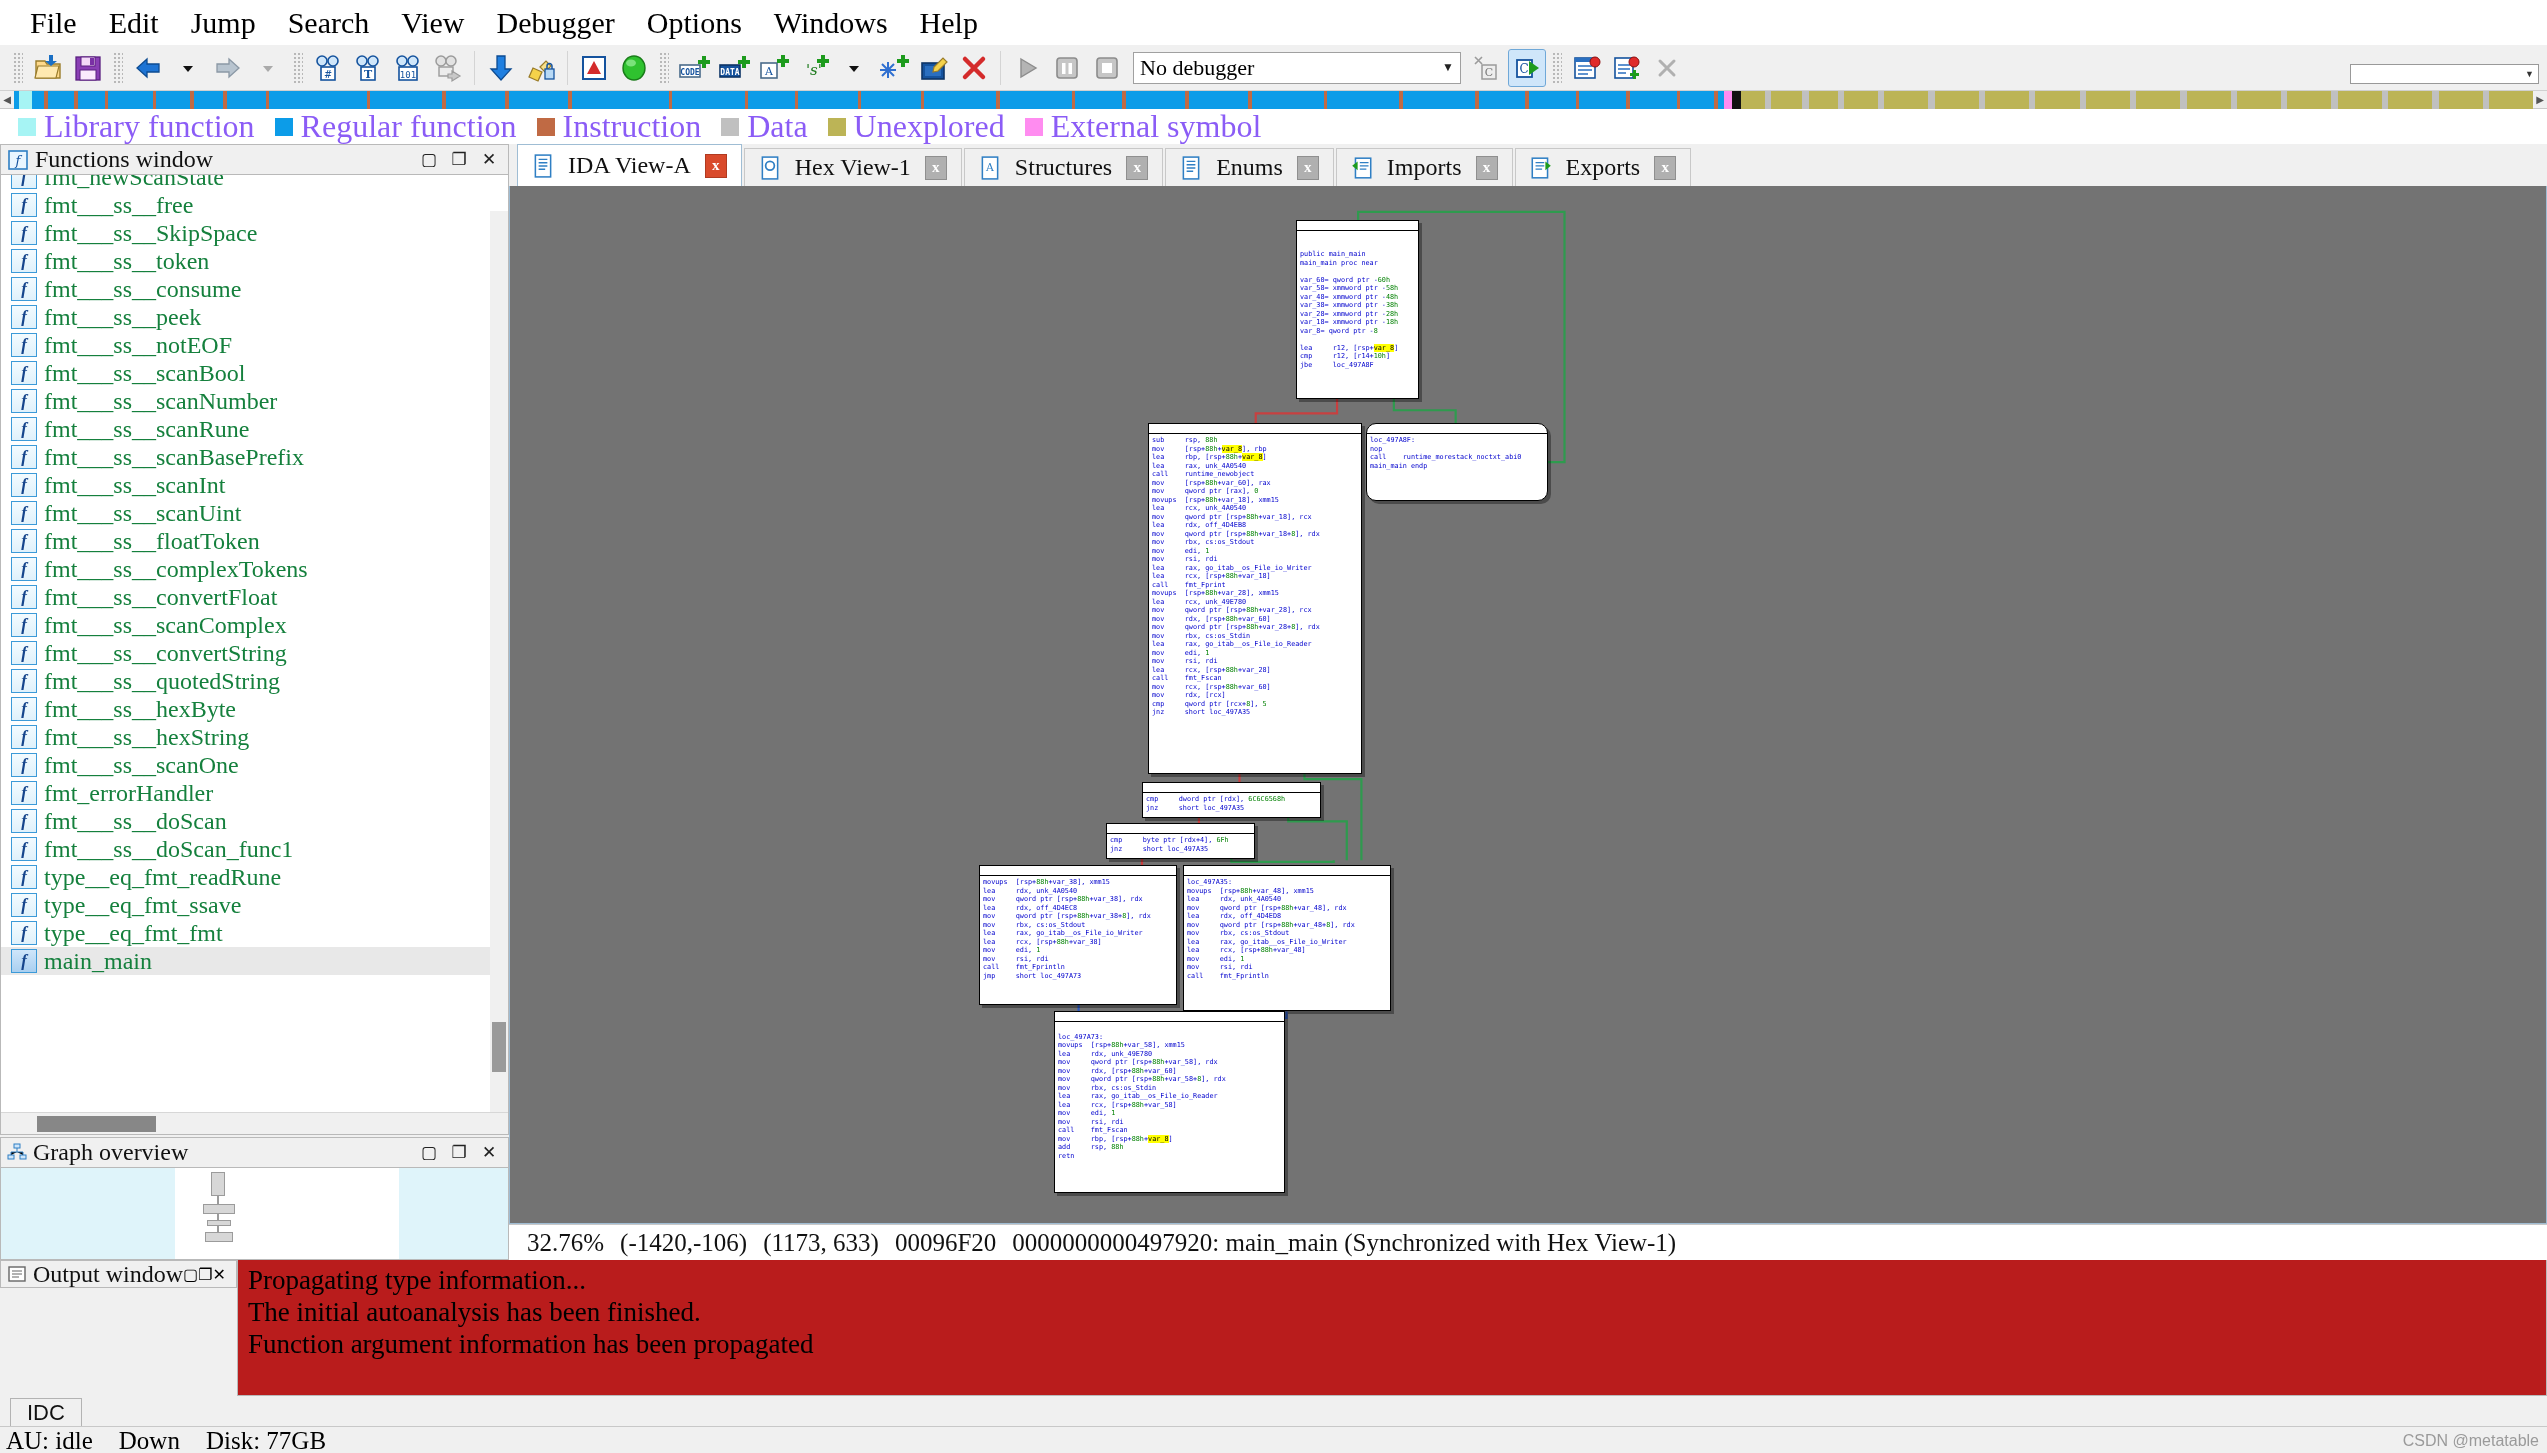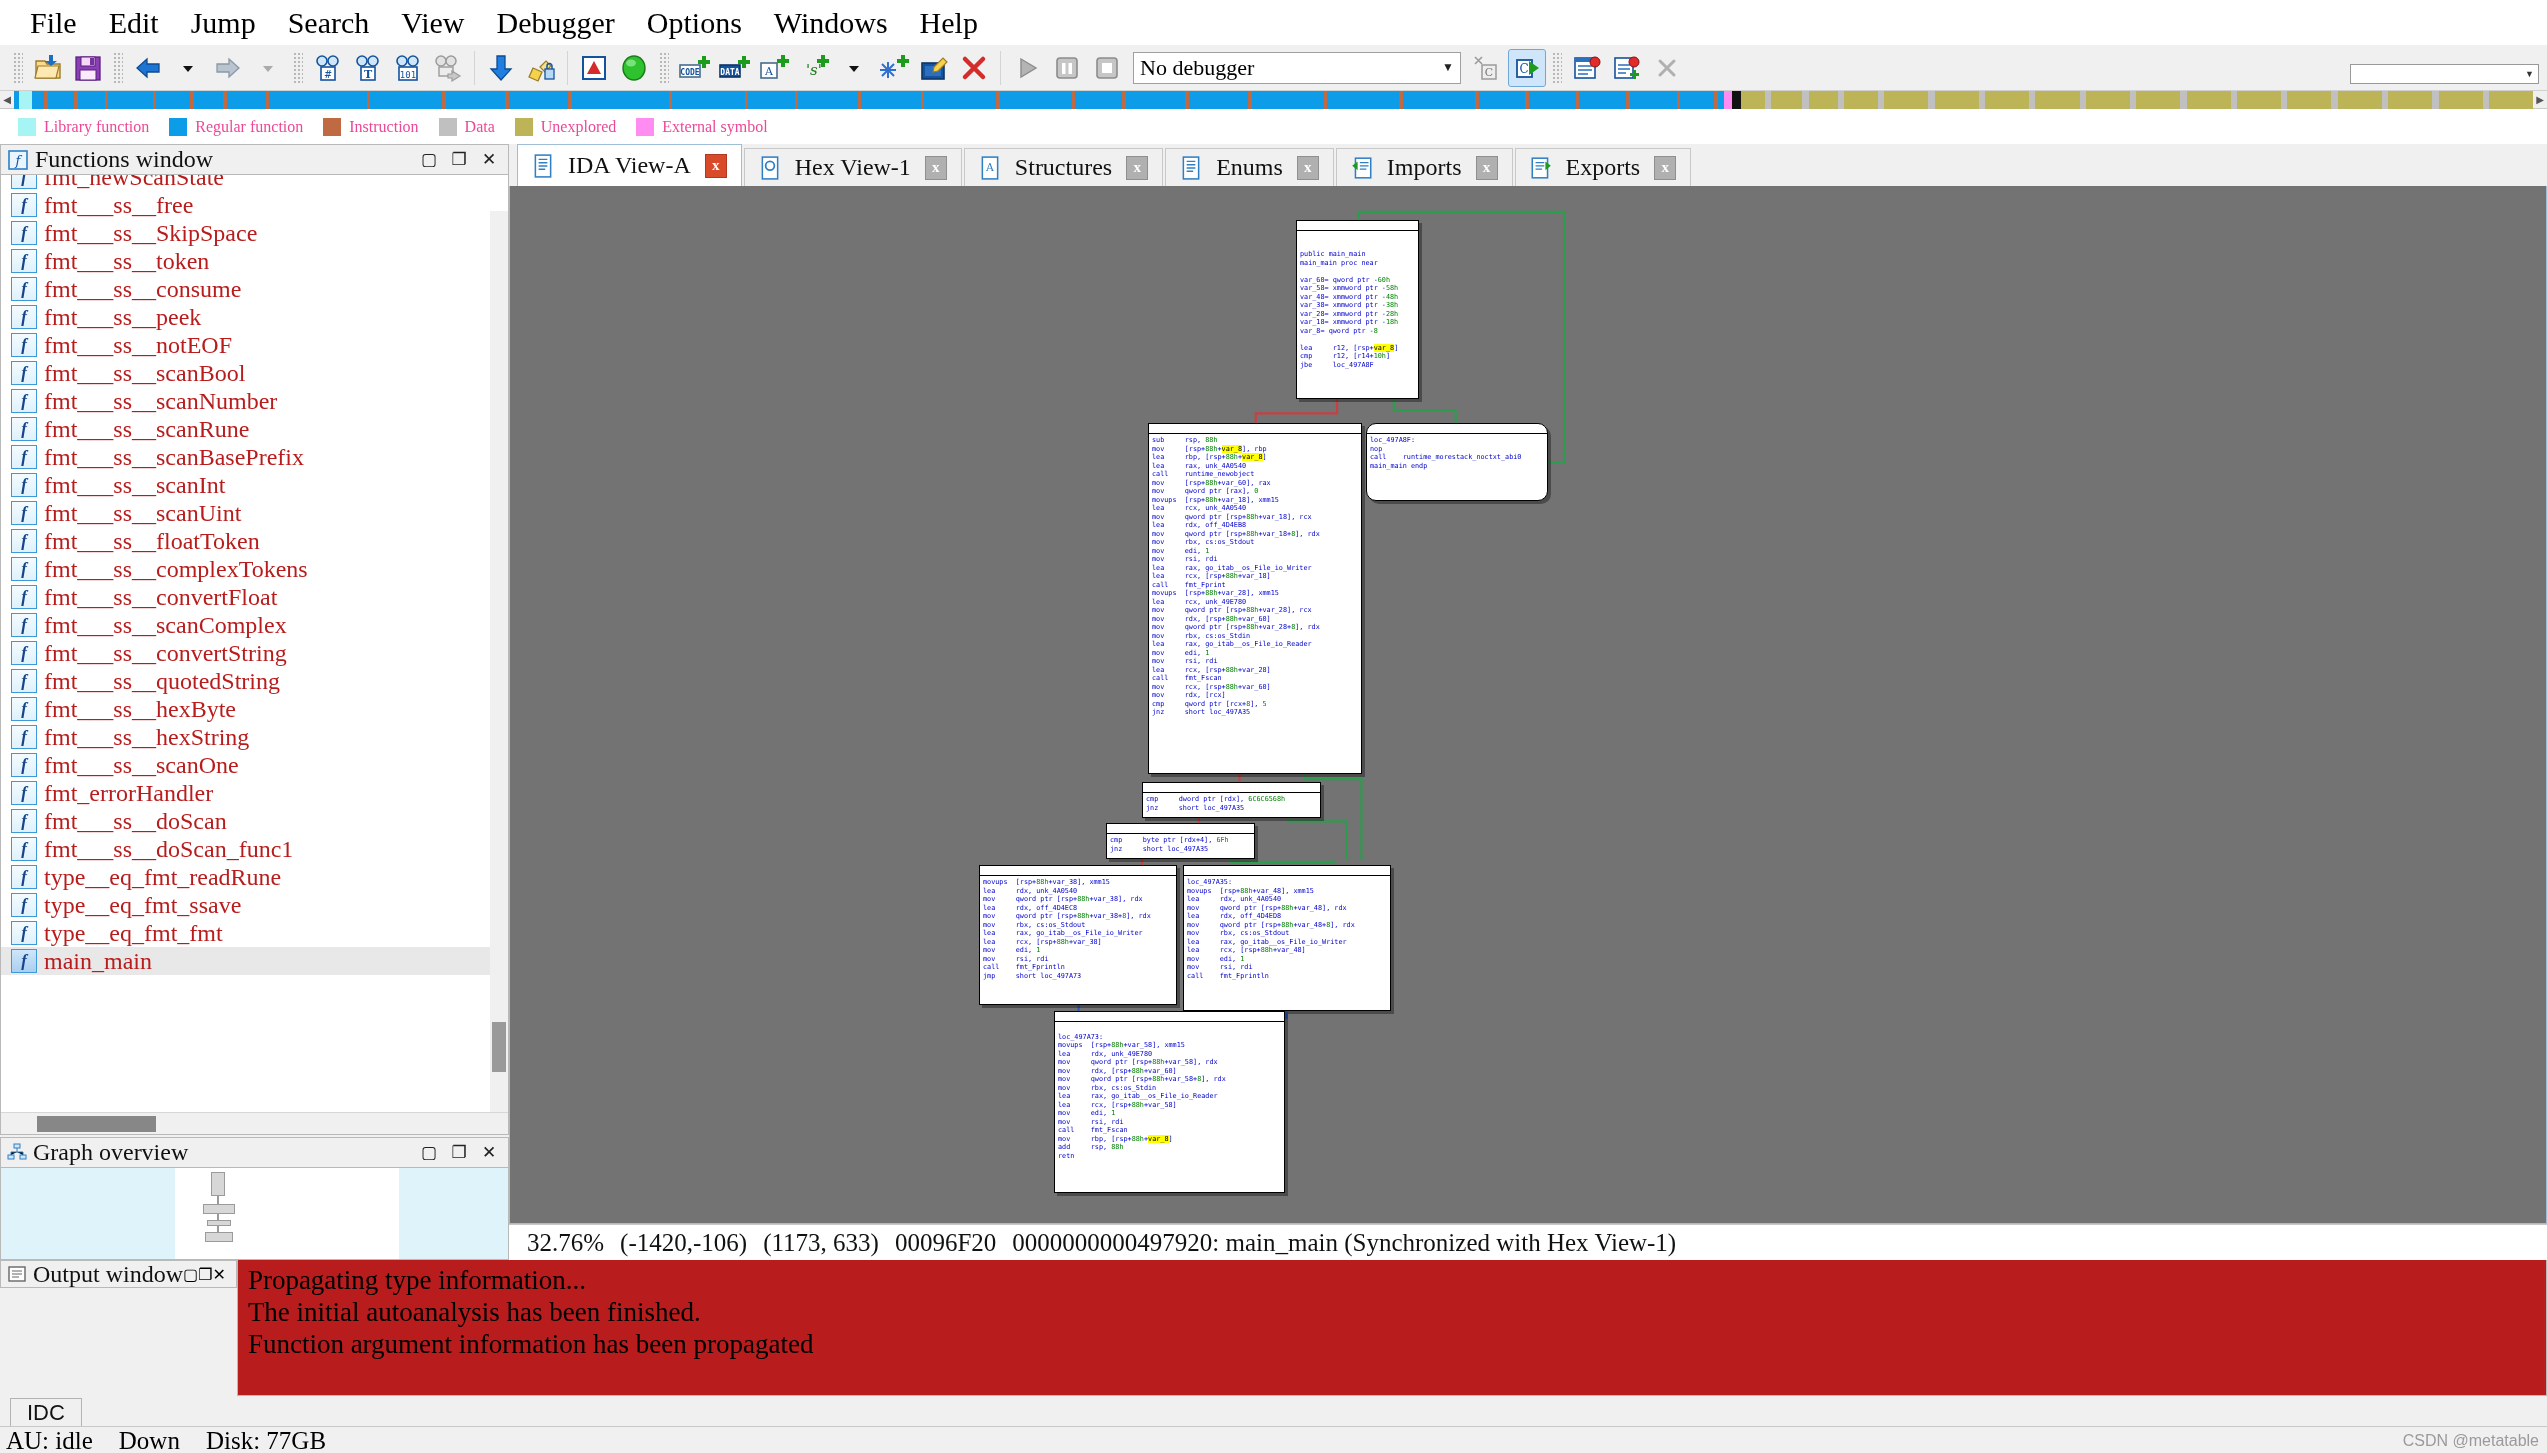--- a/index.html
+++ b/index.html
@@ -64,21 +64,21 @@
     display:flex; align-items:center; justify-content:center; font-size:10px; color:#555;}
 
   
   #legend {
     height:36px; background:#fff; display:flex; align-items:center;
     padding-left:18px; gap:0;
     border-bottom:1px solid #c8c8c8;
   }
   .lg { display:flex; align-items:center; margin-right:20px; }
   .lg .sw { width:18px; height:18px; margin-right:8px; border:0px solid #999; }
-  .lg .tx { font-size:16px; color:#ec4899; font-family:"Liberation Serif", serif; white-space:nowrap;}
+  .lg .tx { font-size:32px; color:#8b5cf6; font-family:"Liberation Serif", serif; white-space:nowrap;}
 
   
   #navband-extra {
     position:absolute; right:8px; top:64px; width:189px; height:20px;
     border:1px solid #999; background:#fff; display:flex; align-items:center;
     justify-content:flex-end; padding-right:4px;
   }
   #navband-extra .arr { font-size:9px; color:#333; }
 
   
@@ -116,21 +116,21 @@
   .fn-row.sel { background:#e8e8e8; }
   .fn-ico {
     width:26px; height:24px; flex:none; margin-right:7px;
     background:linear-gradient(#f3fbff,#dff1fb);
     border:1px solid #3c9ad8;
     display:flex; align-items:center; justify-content:center;
     font-family:"Liberation Serif", serif; font-style:italic;
     font-size:17px; font-weight:bold; color:#16458c;
   }
   .fn-row.sel .fn-ico { background:linear-gradient(#cfe6fa,#a9cff0); }
-  .fn-nm { font-size:24px; color:#b91c1c; font-family:"Liberation Serif", serif; white-space:nowrap;}
+  .fn-nm { font-size:24px; color:#15803d; font-family:"Liberation Serif", serif; white-space:nowrap;}
   #fn-hscroll { height:22px; background:#f0f0f0; border-top:1px solid #d7d7d7; position:relative; flex:none;}
   #fn-hscroll .thumb { position:absolute; left:36px; top:3px; width:119px; height:16px; background:#878787; }
   #fn-vscroll { position:absolute; right:0; top:36px; bottom:22px; width:18px; background:#f0f0f0; }
   #fn-vscroll .vthumb { position:absolute; left:2px; width:14px; height:50px; background:#9a9a9a; bottom:40px; }
 
   #fn-status {
     height:42px; background:#f0f0f0; border:1px solid #b9b9b9; border-top:none;
     display:flex; align-items:center; padding-left:10px;
     font-family:"Liberation Sans", sans-serif; font-size:28px; color:#000;
   }

